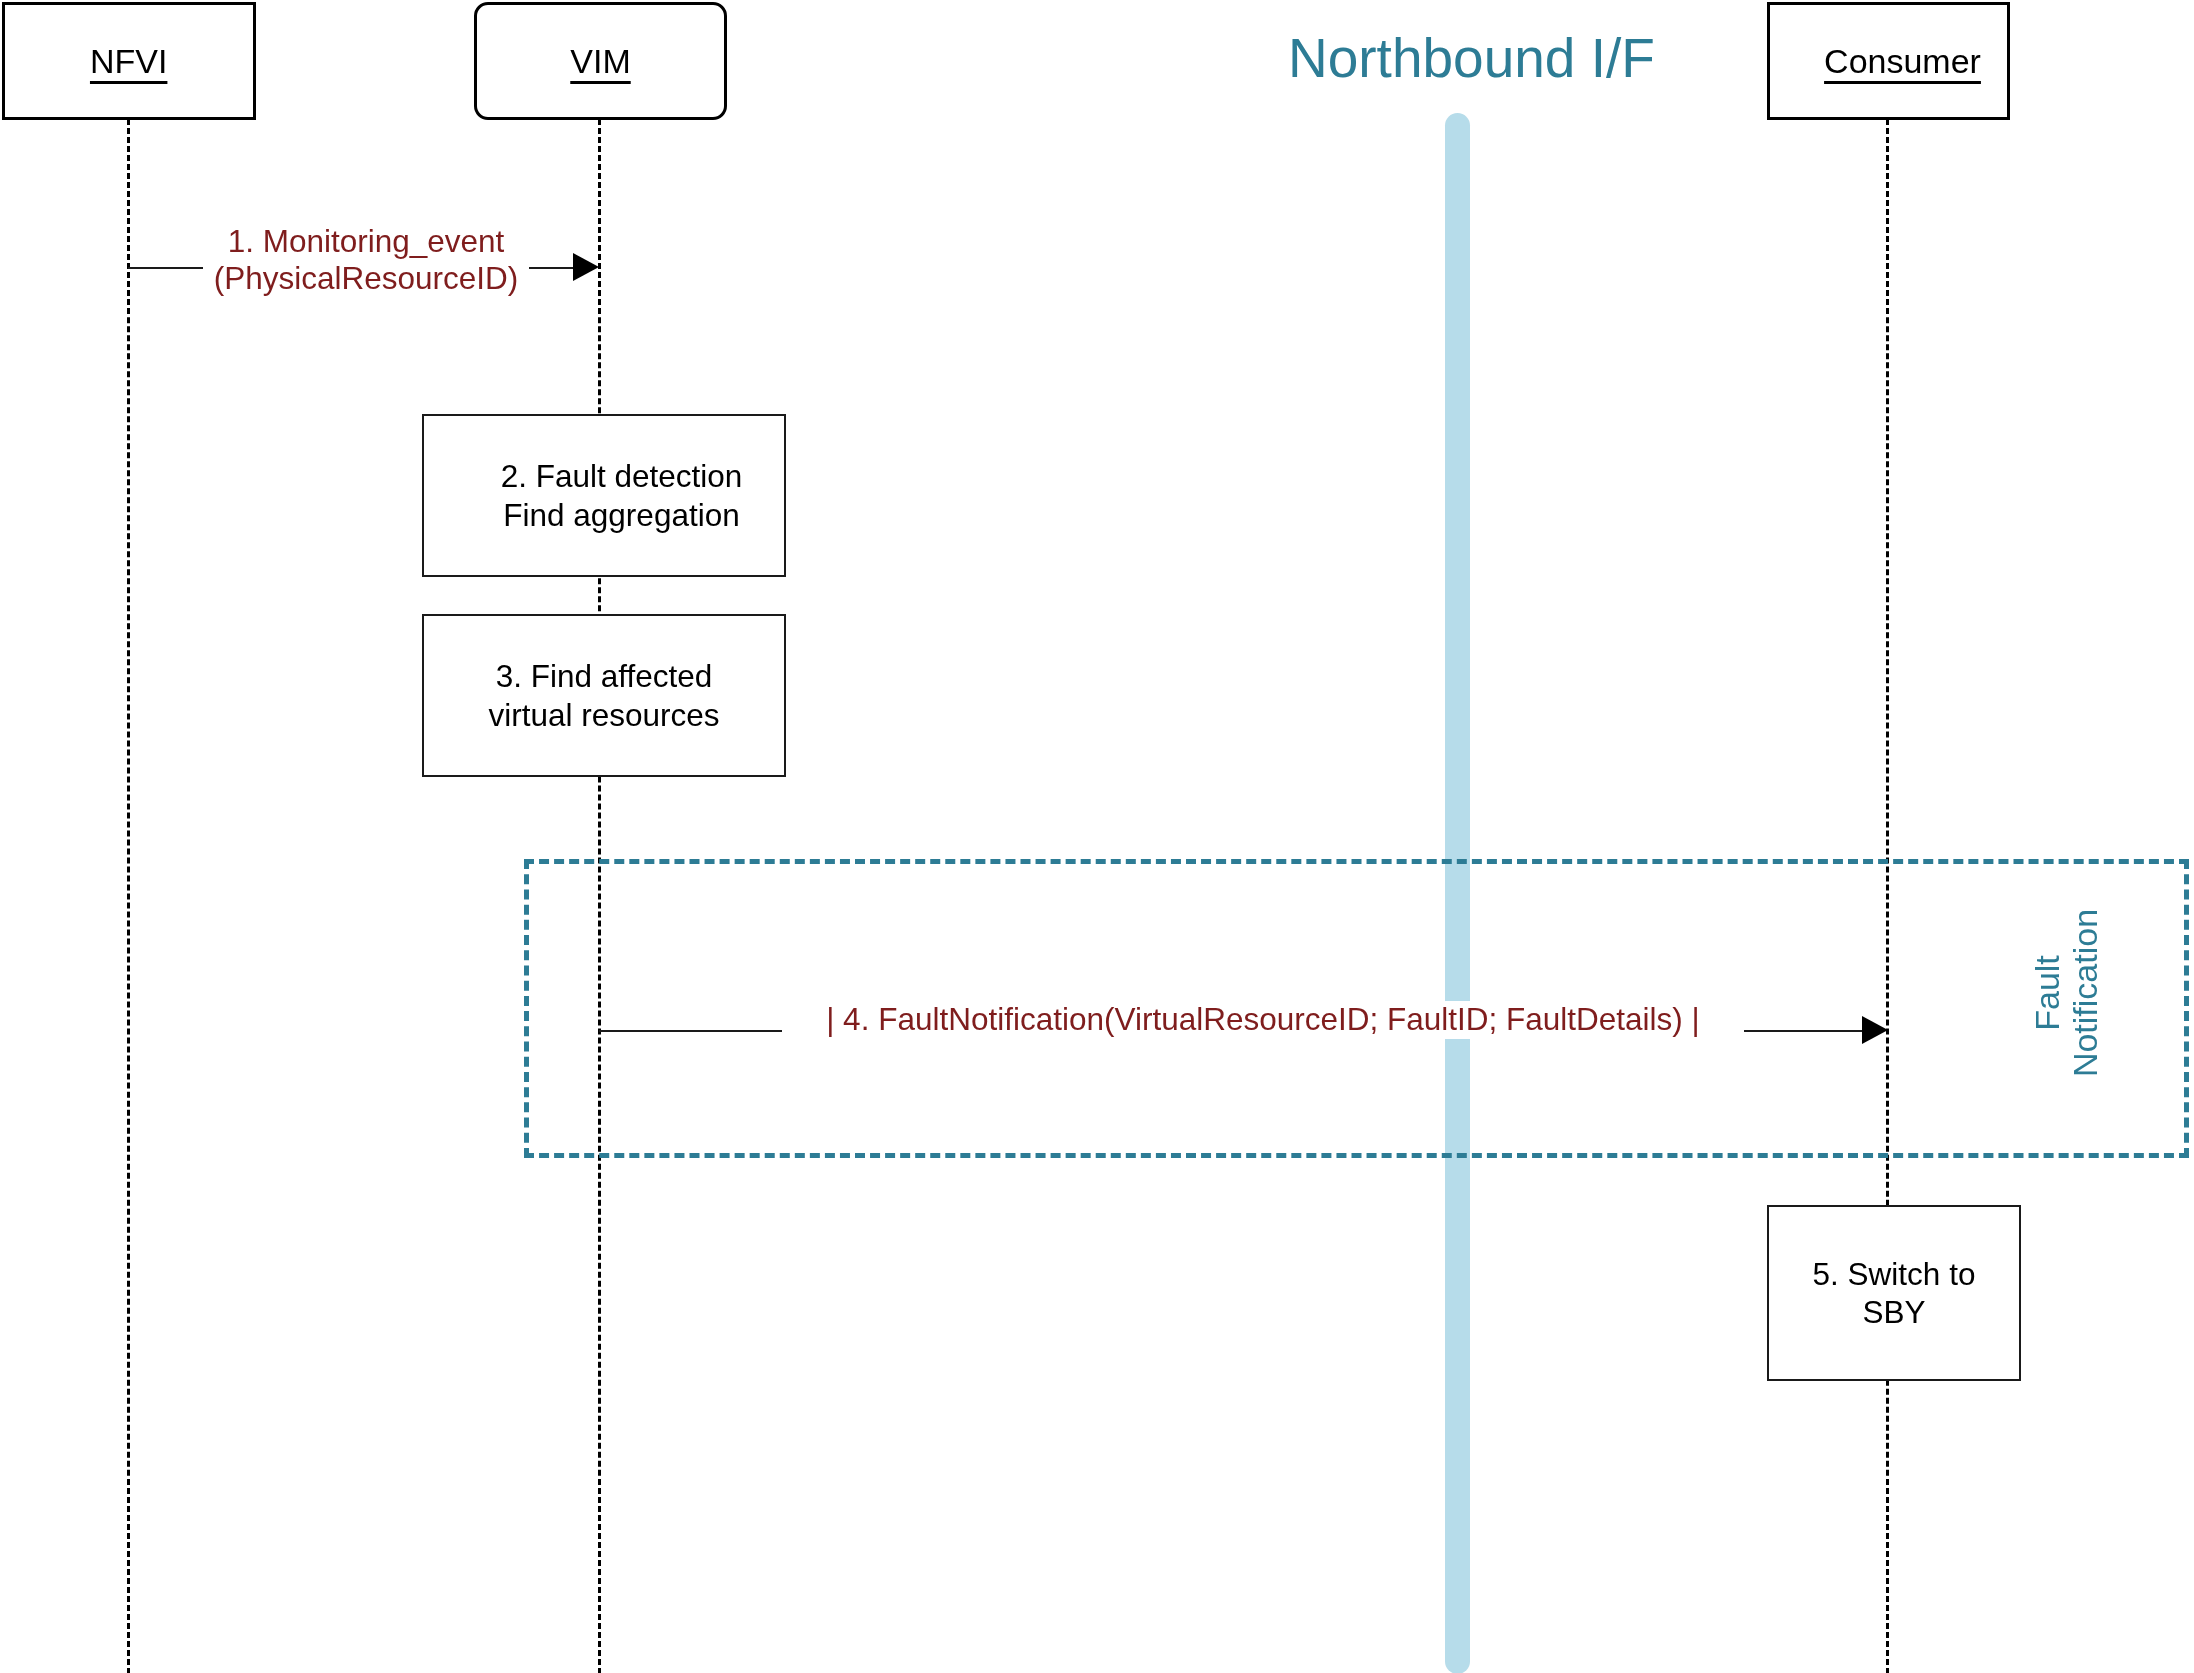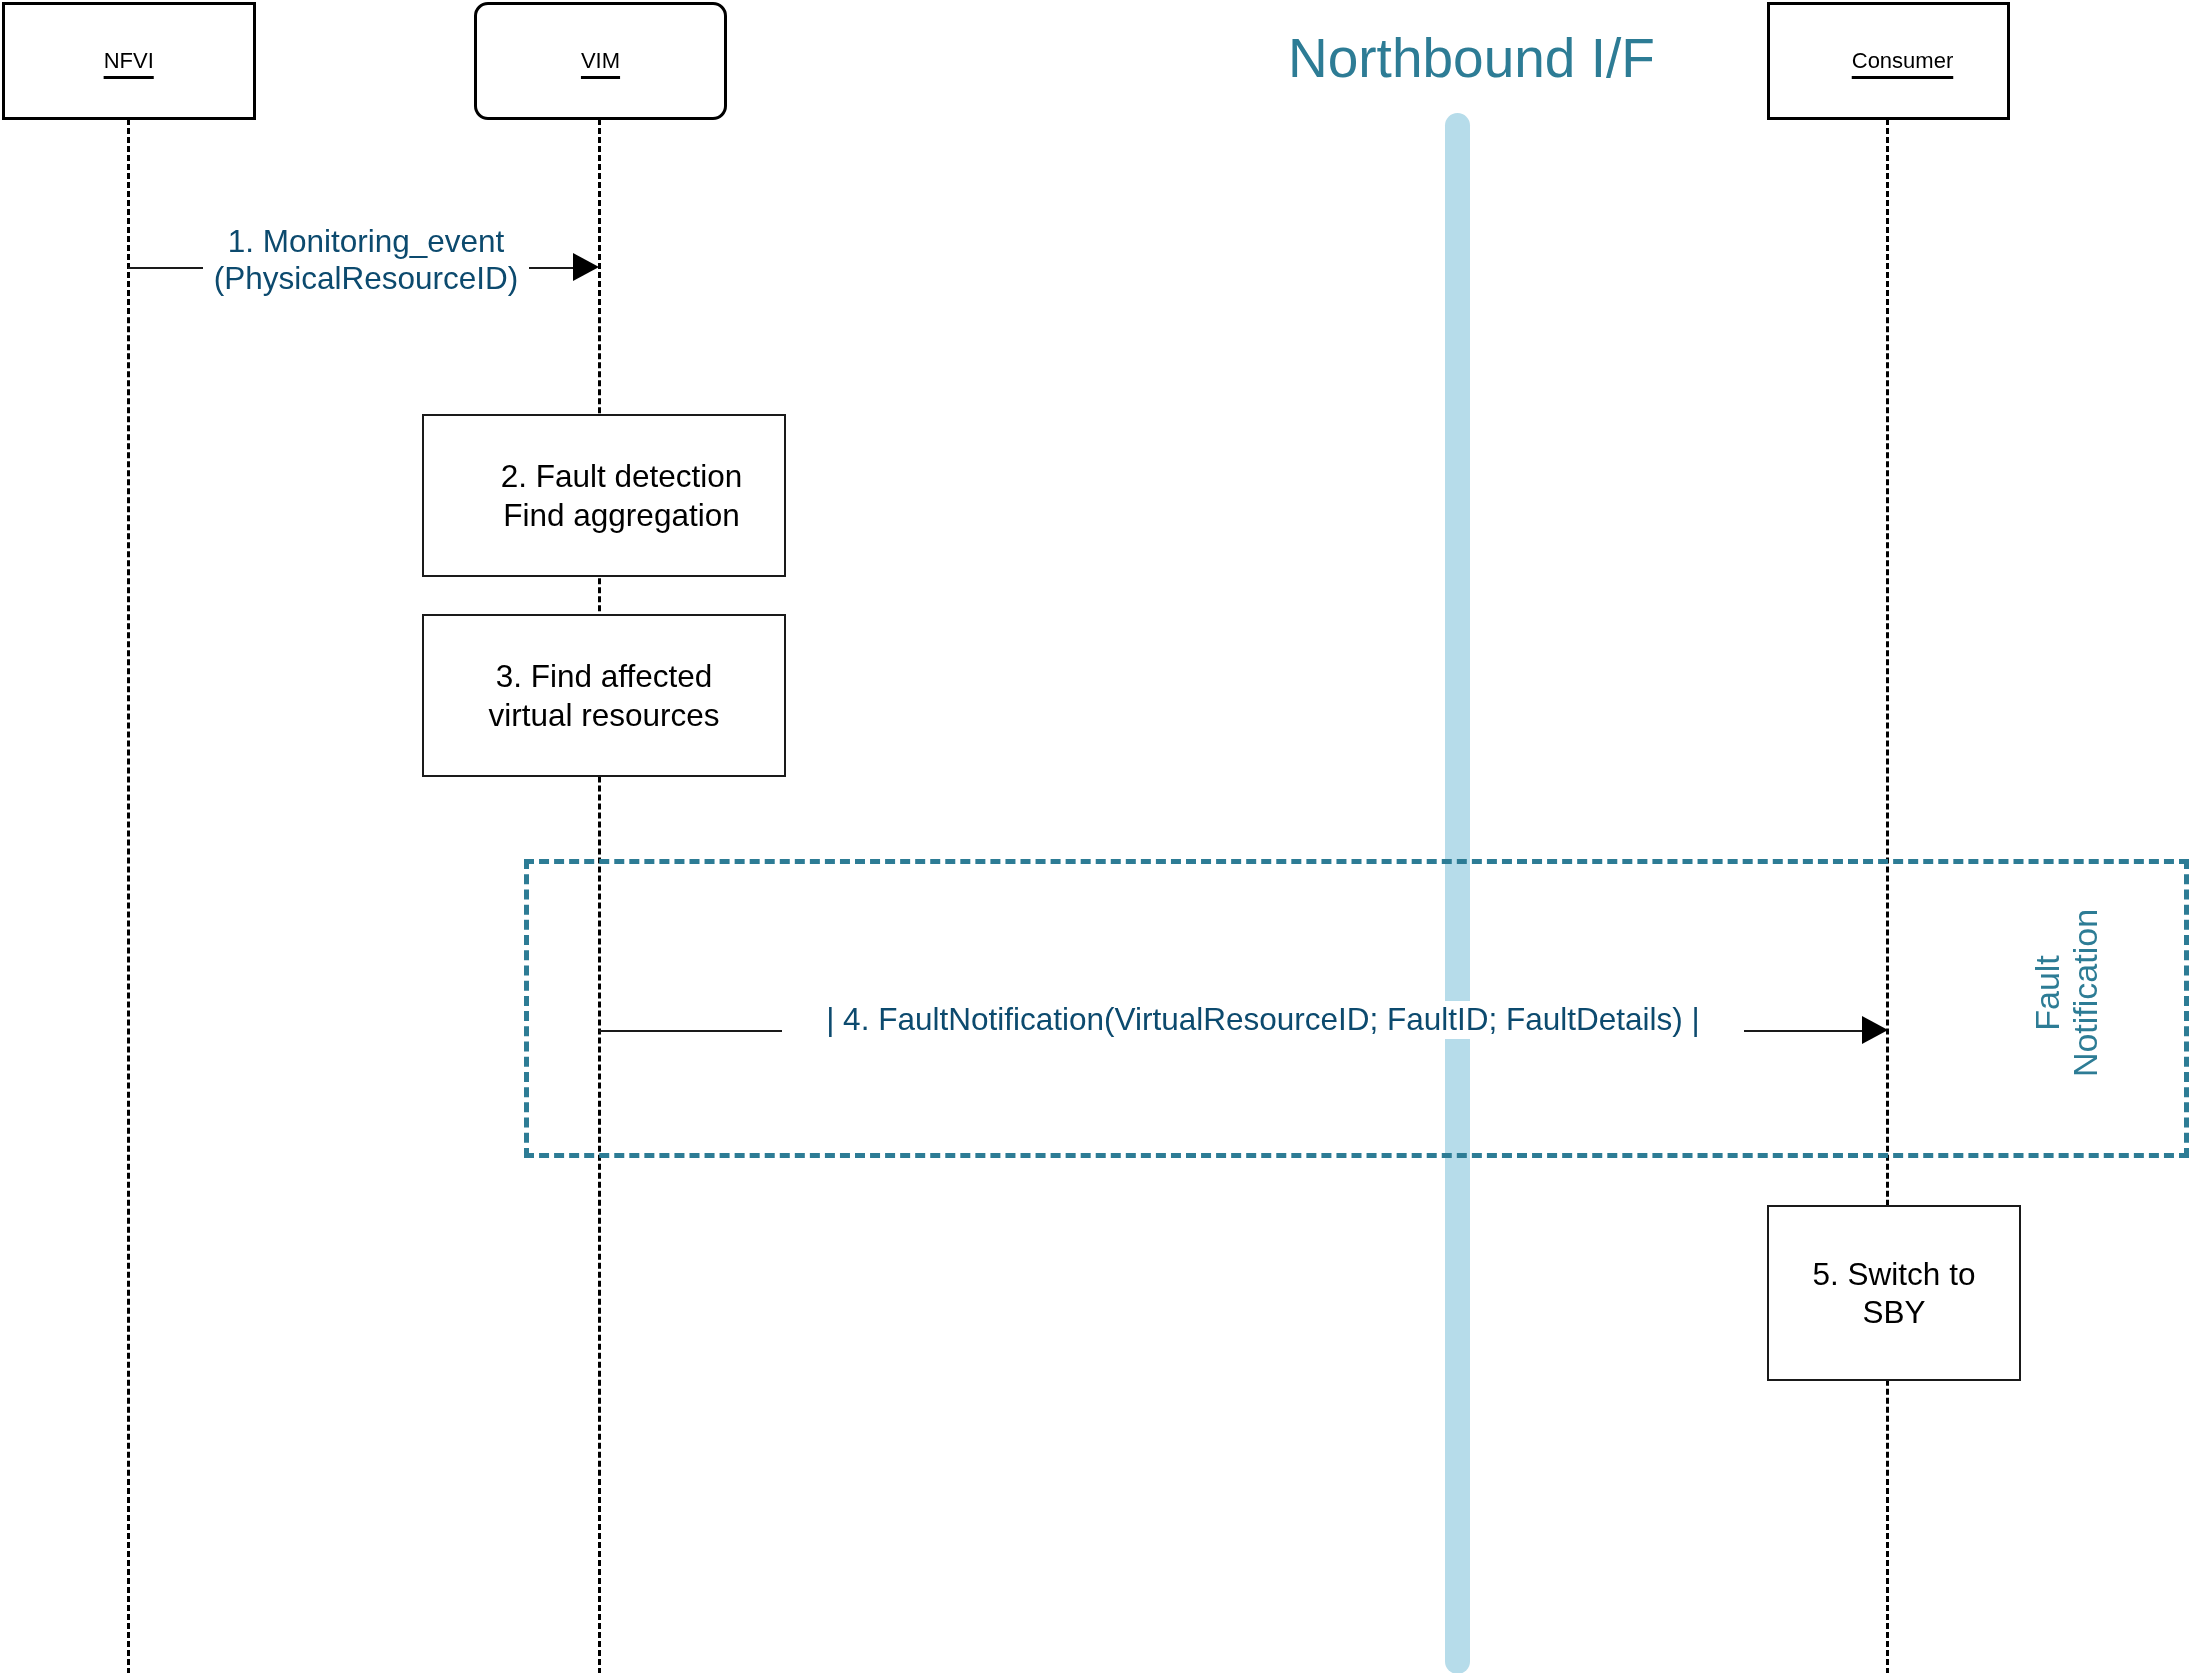--- a/index.html
+++ b/index.html
@@ -3,21 +3,21 @@
 <meta charset="utf-8">
 <style>
   html,body{margin:0;padding:0;background:#ffffff;}
   body{width:2194px;height:1674px;position:relative;overflow:hidden;
        font-family:"Liberation Sans","DejaVu Sans",sans-serif;color:#000;}
   #stage{position:absolute;left:0;top:0;width:2194px;height:1674px;}
 
   
   .actor-box{position:absolute;box-sizing:border-box;border:3.4px solid #000;background:#fff;
              display:flex;align-items:center;justify-content:center;}
-  .actor-label{font-size:22px;line-height:1;text-decoration:underline;
+  .actor-label{font-size:34px;line-height:1;text-decoration:underline;
                text-underline-offset:7.9px;text-decoration-thickness:3.4px;color:#000;}
 
   
   .lifeline{position:absolute;width:0;border-left:3.9px dashed #000;z-index:1;}
 
   
   .nbif-label{position:absolute;color:#2d7c95;font-size:55px;line-height:1;white-space:nowrap;}
   .nbif-bar{position:absolute;background:#b6dcea;border-radius:12.4px;z-index:0;}
 
   
@@ -27,21 +27,21 @@
   .proc-line{font-size:31.5px;line-height:1.22;color:#000;white-space:nowrap;}
 
   .proc-box.muted .proc-line{color:#808080;}
 
   
   .msg{position:absolute;z-index:4;height:0;}
   .msg .shaft{position:absolute;left:0;top:0;height:0;border-top:2.3px solid #1a1a1a;}
   .msg .head{position:absolute;top:-14px;width:0;height:0;
              border-top:14.6px solid transparent;border-bottom:14.6px solid transparent;
              border-left:26px solid #000;}
-  .msg-label{position:absolute;z-index:5;font-size:31.5px;line-height:1.2;color:#0c4a6e;
+  .msg-label{position:absolute;z-index:5;font-size:31.5px;line-height:1.2;color:#7f1d1d;
              background:#fff;text-align:center;white-space:nowrap;}
   .msg-label.two-line{line-height:1.16;}
 
   
   .frag{position:absolute;box-sizing:border-box;border:5px dashed #2d7c95;z-index:2;}
   .frag-label{position:absolute;color:#2d7c95;font-size:34px;line-height:1.12;
               text-align:center;white-space:pre-line;
               transform:rotate(-90deg);transform-origin:center center;z-index:6;}
 </style>
 </head>

